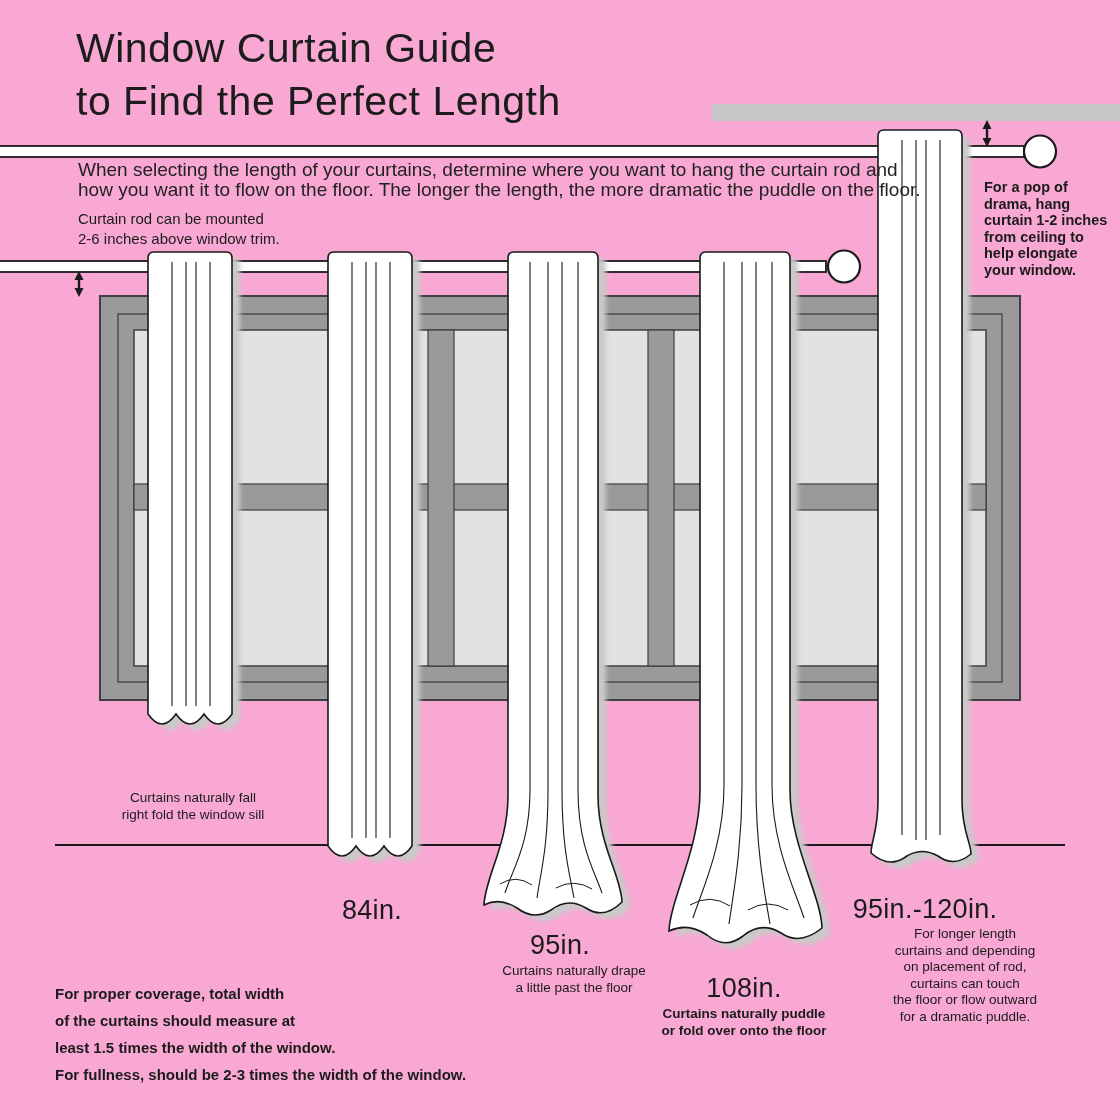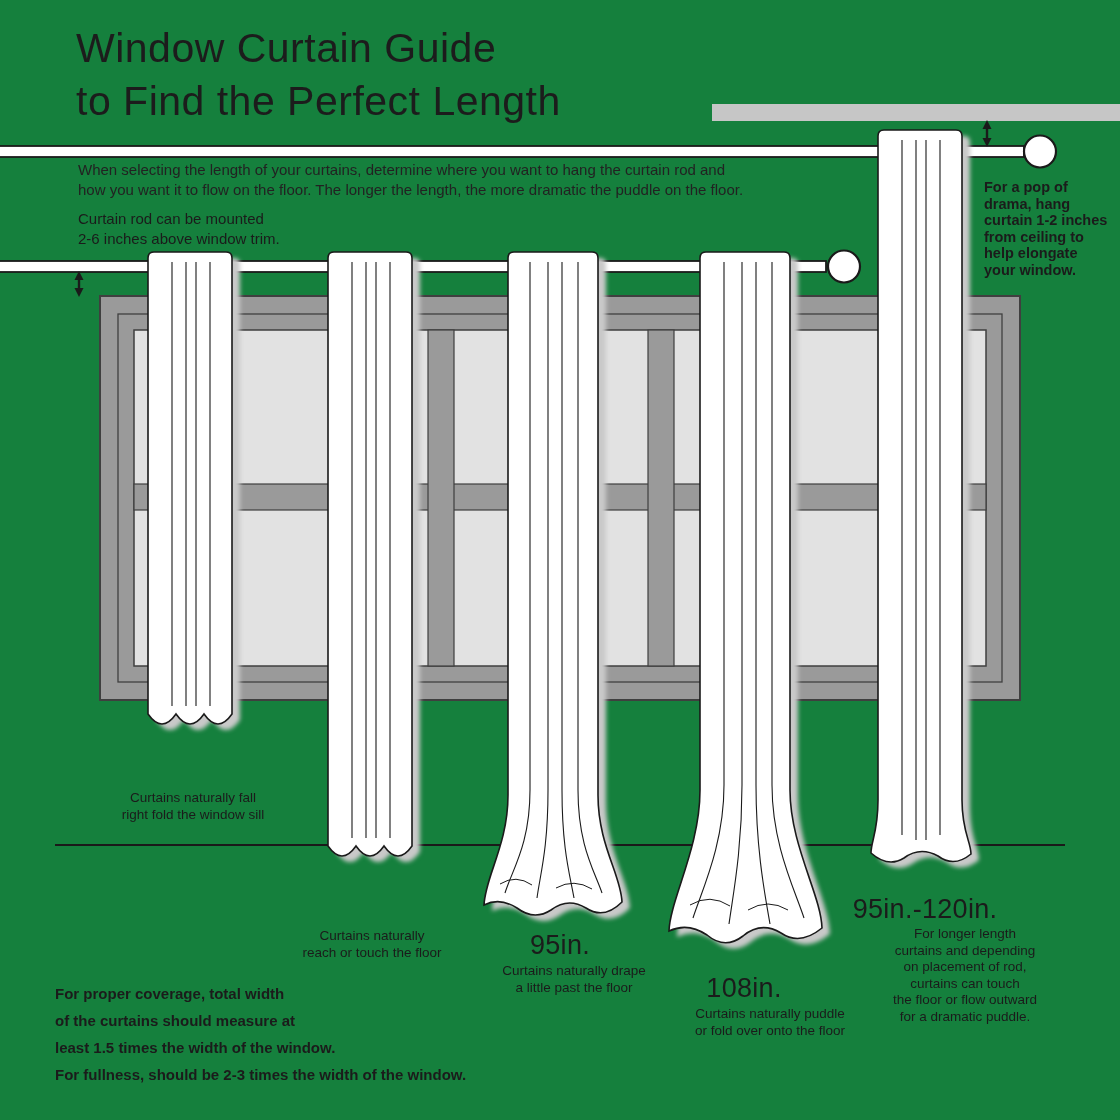--- a/index.html
+++ b/index.html
@@ -1,23 +1,23 @@
 <!DOCTYPE html>
 <html><head>
 <meta charset="utf-8">
 <style>
   html,body{margin:0;padding:0;background:#ffffff;}
   .canvas{
-    position:relative;width:1120px;height:1120px;background:#15803d;
+    position:relative;width:1120px;height:1120px;background:#f9a8d4;
     font-family:"Liberation Sans", sans-serif;color:#1b1b1b;overflow:hidden;
   }
   .canvas svg{position:absolute;left:0;top:0;}
   .txt{position:absolute;white-space:pre-line;}
   .title{left:76px;top:22px;font-size:41px;line-height:53px;letter-spacing:0.5px;color:#1c1c1c;}
-  .intro{left:78px;top:160px;font-size:15px;line-height:20px;color:#222;}
+  .intro{left:78px;top:160px;font-size:19px;line-height:20px;color:#222;}
   .rod-note{left:78px;top:209px;font-size:15px;line-height:20px;font-weight:normal;}
   .ceiling-note{left:984px;top:179px;width:140px;font-size:14.5px;line-height:16.5px;font-weight:bold;}
   .len{position:absolute;width:220px;text-align:center;font-size:27px;letter-spacing:0.3px;white-space:pre-line;}
   .desc{position:absolute;width:236px;text-align:center;font-size:13.5px;line-height:16.5px;white-space:pre-line;}
   .footer{left:55px;top:980px;font-size:15px;line-height:27px;font-weight:bold;}
 </style>
 </head>
 <body>
 
 <div class="canvas">
@@ -106,29 +106,28 @@
   <div class="txt ceiling-note">For a pop of
 drama, hang
 curtain 1-2 inches
 from ceiling to
 help elongate
 your window.</div>
 
   <div class="desc" style="left:75px;top:790px;">Curtains naturally fall
 right fold the window sill</div>
 
-  <div class="desc" style="left:254px;top:928px;">Curtains naturally
-reach or touch the floor</div>
+  <div class="len" style="left:262px;top:895px;">84in.</div>
 
   <div class="len" style="left:450px;top:930px;">95in.</div>
   <div class="desc" style="left:456px;top:963px;">Curtains naturally drape
 a little past the floor</div>
 
   <div class="len" style="left:634px;top:973px;">108in.</div>
-  <div class="desc" style="left:652px;top:1006px;">Curtains naturally puddle
+  <div class="desc" style="left:626px;top:1006px;font-weight:bold;">Curtains naturally puddle
 or fold over onto the floor</div>
 
   <div class="len" style="left:815px;top:894px;">95in.-120in.</div>
   <div class="desc" style="left:847px;top:926px;">For longer length
 curtains and depending
 on placement of rod,
 curtains can touch
 the floor or flow outward
 for a dramatic puddle.</div>
 

